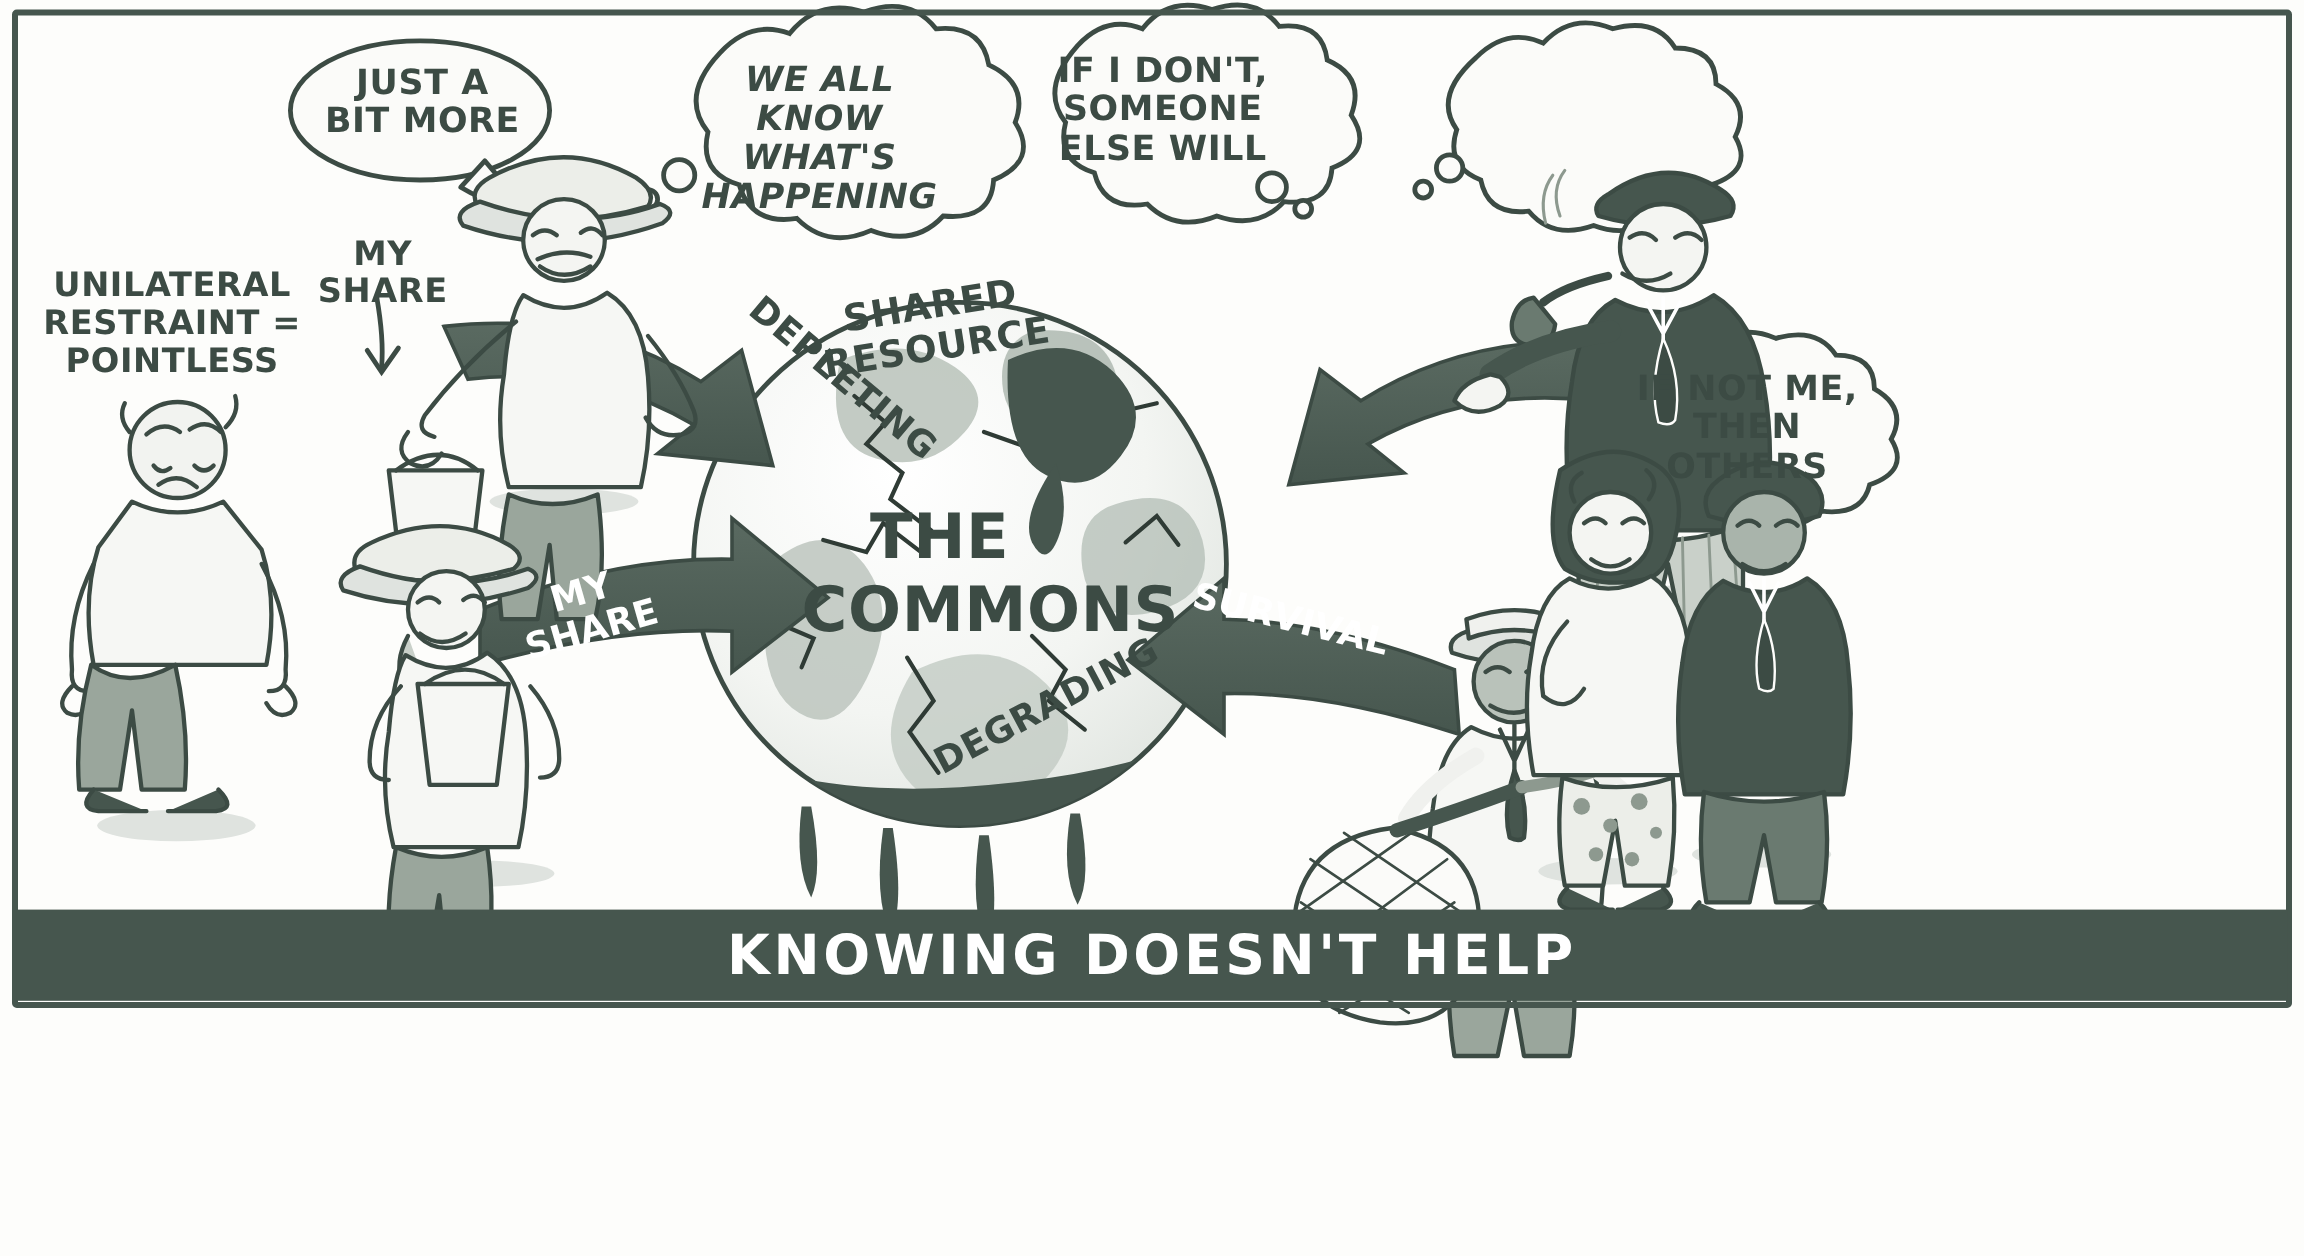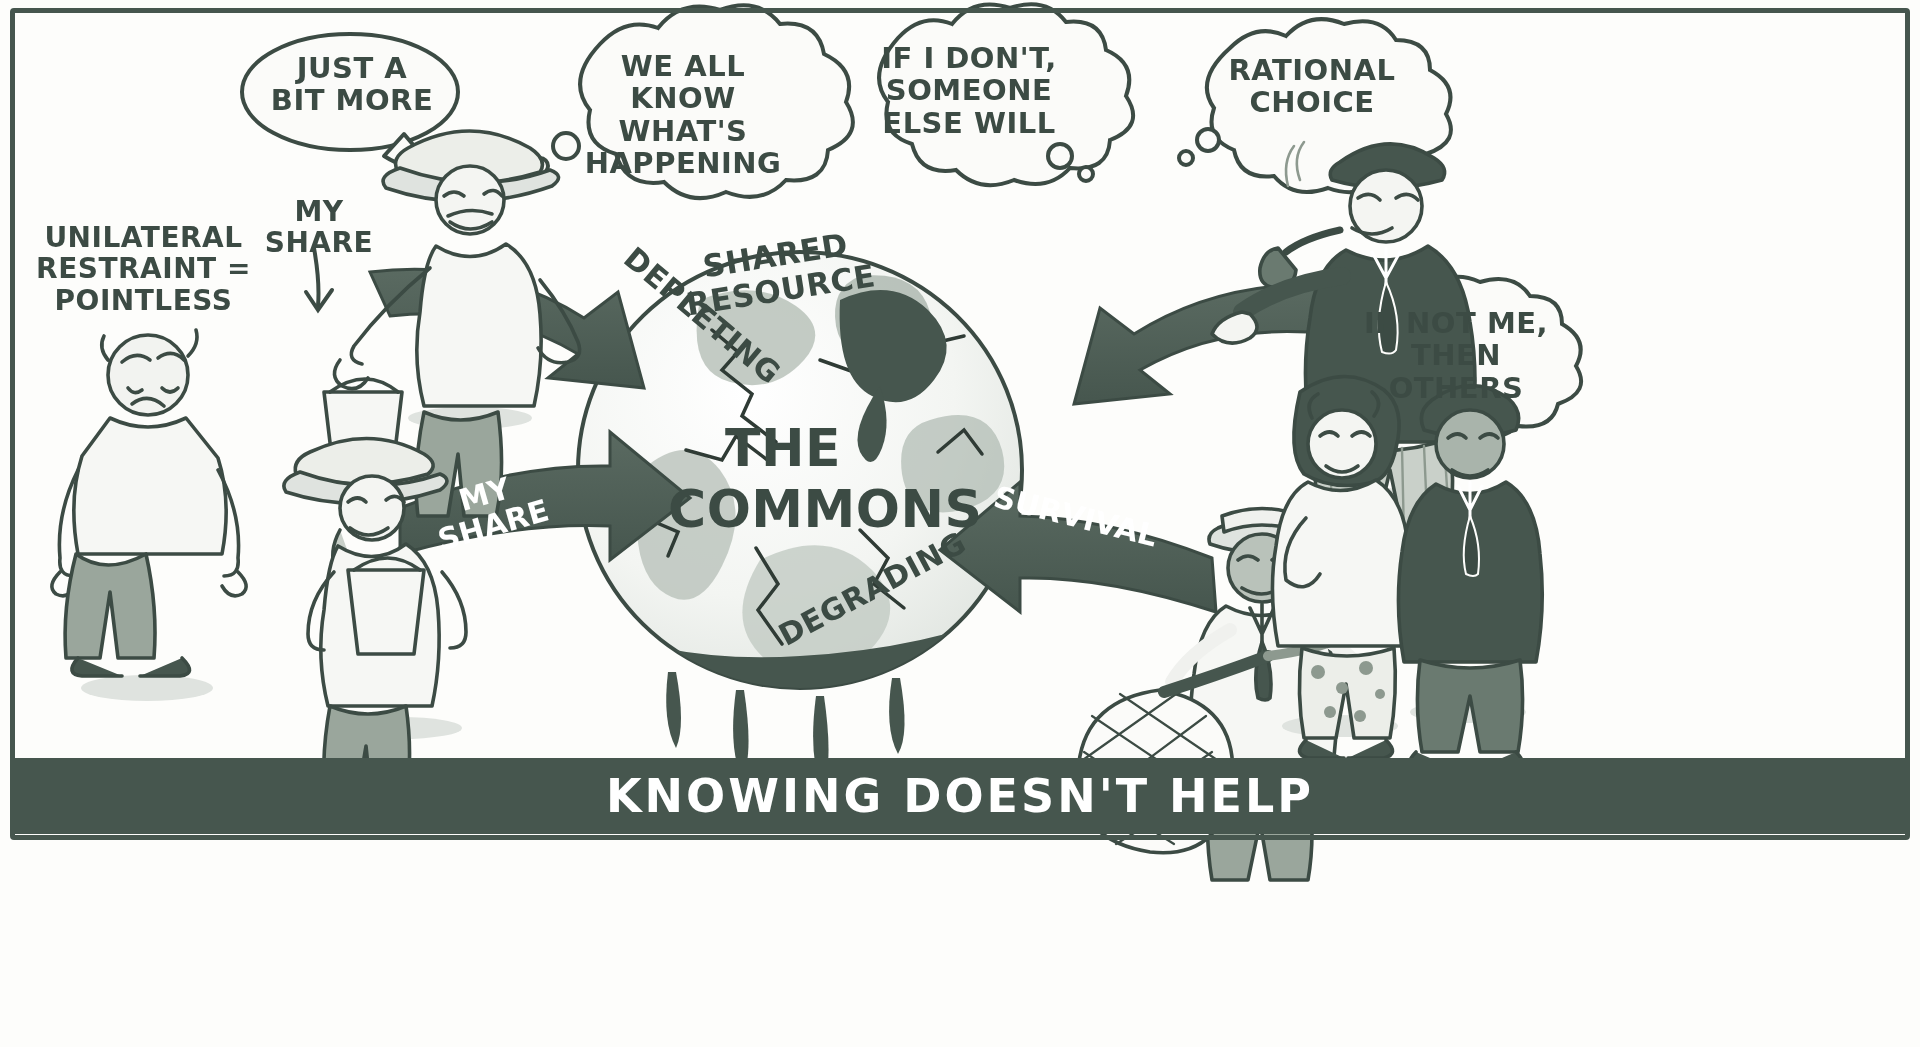--- a/index.html
+++ b/index.html
@@ -36,21 +36,21 @@
     line-height: 1.12;
     text-align: center;
     white-space: pre-line;
     pointer-events: none;
   }
 
   
   .bubble-text { font-size: 29px; }
 
   #txt-just-a-bit-more  { left: 248px; top: 52px;  width: 208px; text-align: center; }
-  #txt-we-all-know      { left: 572px; top: 50px;  width: 222px; }
+  #txt-we-all-know      { left: 572px; top: 50px;  width: 222px; font-style: italic; }
   #txt-if-i-dont        { left: 874px; top: 42px;  width: 190px; text-align: center; }
   #txt-rational-choice  { left: 1212px; top: 54px; width: 200px; }
   #txt-if-not-me        { left: 1358px; top: 307px; width: 196px; }
 
   
   #txt-unilateral {
     left: 36px; top: 222px; width: 215px;
     font-size: 28px;
   }
   #txt-my-share-top {
@@ -397,22 +397,20 @@
 BIT MORE</div>
 
   <div class="cartoon-text bubble-text" id="txt-we-all-know">WE ALL
 KNOW WHAT'S
 HAPPENING</div>
 
   <div class="cartoon-text bubble-text" id="txt-if-i-dont">IF I DON'T,
 SOMEONE
 ELSE WILL</div>
 
-  <div class="cartoon-text bubble-text" id="txt-rational-choice">RATIONAL
-CHOICE</div>
 
   <div class="cartoon-text" id="txt-unilateral">UNILATERAL
 RESTRAINT =
 POINTLESS</div>
 
   <div class="cartoon-text bubble-text" id="txt-if-not-me">IF NOT ME,
 THEN OTHERS</div>
 
   <div class="cartoon-text" id="txt-my-share-top">MY
 SHARE</div>

